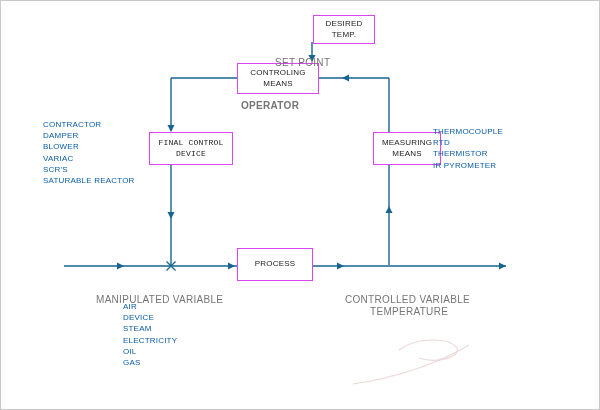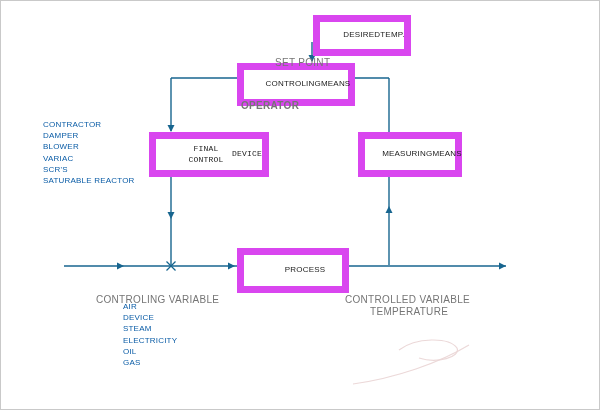--- a/index.html
+++ b/index.html
@@ -10,32 +10,31 @@
     background: #ffffff;
     border: 1px solid #c9c9c9;
     box-sizing: border-box;
     font-family: "Liberation Sans", sans-serif;
     overflow: hidden;
   }
   svg.layer { position: absolute; left: 0; top: 0; }
   .box {
     position: absolute;
     background: #ffffff;
-    border: 7px solid #d946ef;
+    border: 1px solid #d946ef;
     display: flex;
-    flex-direction: row;
+    flex-direction: column;
     align-items: center;
     justify-content: center;
     font-size: 8px;
     line-height: 1.3;
     color: #1a1a1a;
     letter-spacing: 0.2px;
     text-align: center;
     z-index: 2;
-    padding-left: 24px;
   }
   .glabel {
     position: absolute;
     font-size: 10px;
     color: #757575;
     letter-spacing: 0.3px;
     white-space: nowrap;
     z-index: 2;
     margin-top: 12px;
   }
@@ -109,48 +108,54 @@
   <div class="box" style="left:236px; top:62px; width:80px; height:29px;">
     <span>CONTROLING</span>
     <span>MEANS</span>
   </div>
 
   <div class="box" style="left:148px; top:131px; width:82px; height:31px;font-family:Liberation Mono, monospace;">
     <span>FINAL CONTROL</span>
     <span>DEVICE</span>
   </div>
 
-  <div class="box" style="left:357px; top:131px; width:66px; height:31px;">
+  <div class="box" style="left:372px; top:131px; width:66px; height:31px;">
     <span>MEASURING</span>
     <span>MEANS</span>
   </div>
 
   <div class="box" style="left:236px; top:247px; width:74px; height:31px;">
     <span>PROCESS</span>
   </div>
 
   <div class="glabel" style="left:274px; top:44px;">SET POINT</div>
 
   <div class="glabel" style="left:240px; top:87px;font-weight:bold;">OPERATOR</div>
 
-  <div class="glabel" style="left:95px; top:281px;">CONTROLING VARIABLE</div>
+  <div class="glabel" style="left:95px; top:281px;">MANIPULATED VARIABLE</div>
 
   <div class="glabel" style="left:344px; top:281px;">CONTROLLED VARIABLE</div>
 
   <div class="glabel" style="left:369px; top:293px;">TEMPERATURE</div>
 
   <div class="list" style="left:42px; top:118px;">
     <div>CONTRACTOR</div>
     <div>DAMPER</div>
     <div>BLOWER</div>
     <div>VARIAC</div>
     <div>SCR'S</div>
     <div>SATURABLE REACTOR</div>
   </div>
 
+  <div class="list" style="left:432px; top:125px;">
+    <div>THERMOCOUPLE</div>
+    <div>RTD</div>
+    <div>THERMISTOR</div>
+    <div>IR PYROMETER</div>
+  </div>
 
   <div class="list" style="left:122px; top:300px;">
     <div>AIR</div>
     <div>DEVICE</div>
     <div>STEAM</div>
     <div>ELECTRICITY</div>
     <div>OIL</div>
     <div>GAS</div>
   </div>
 

